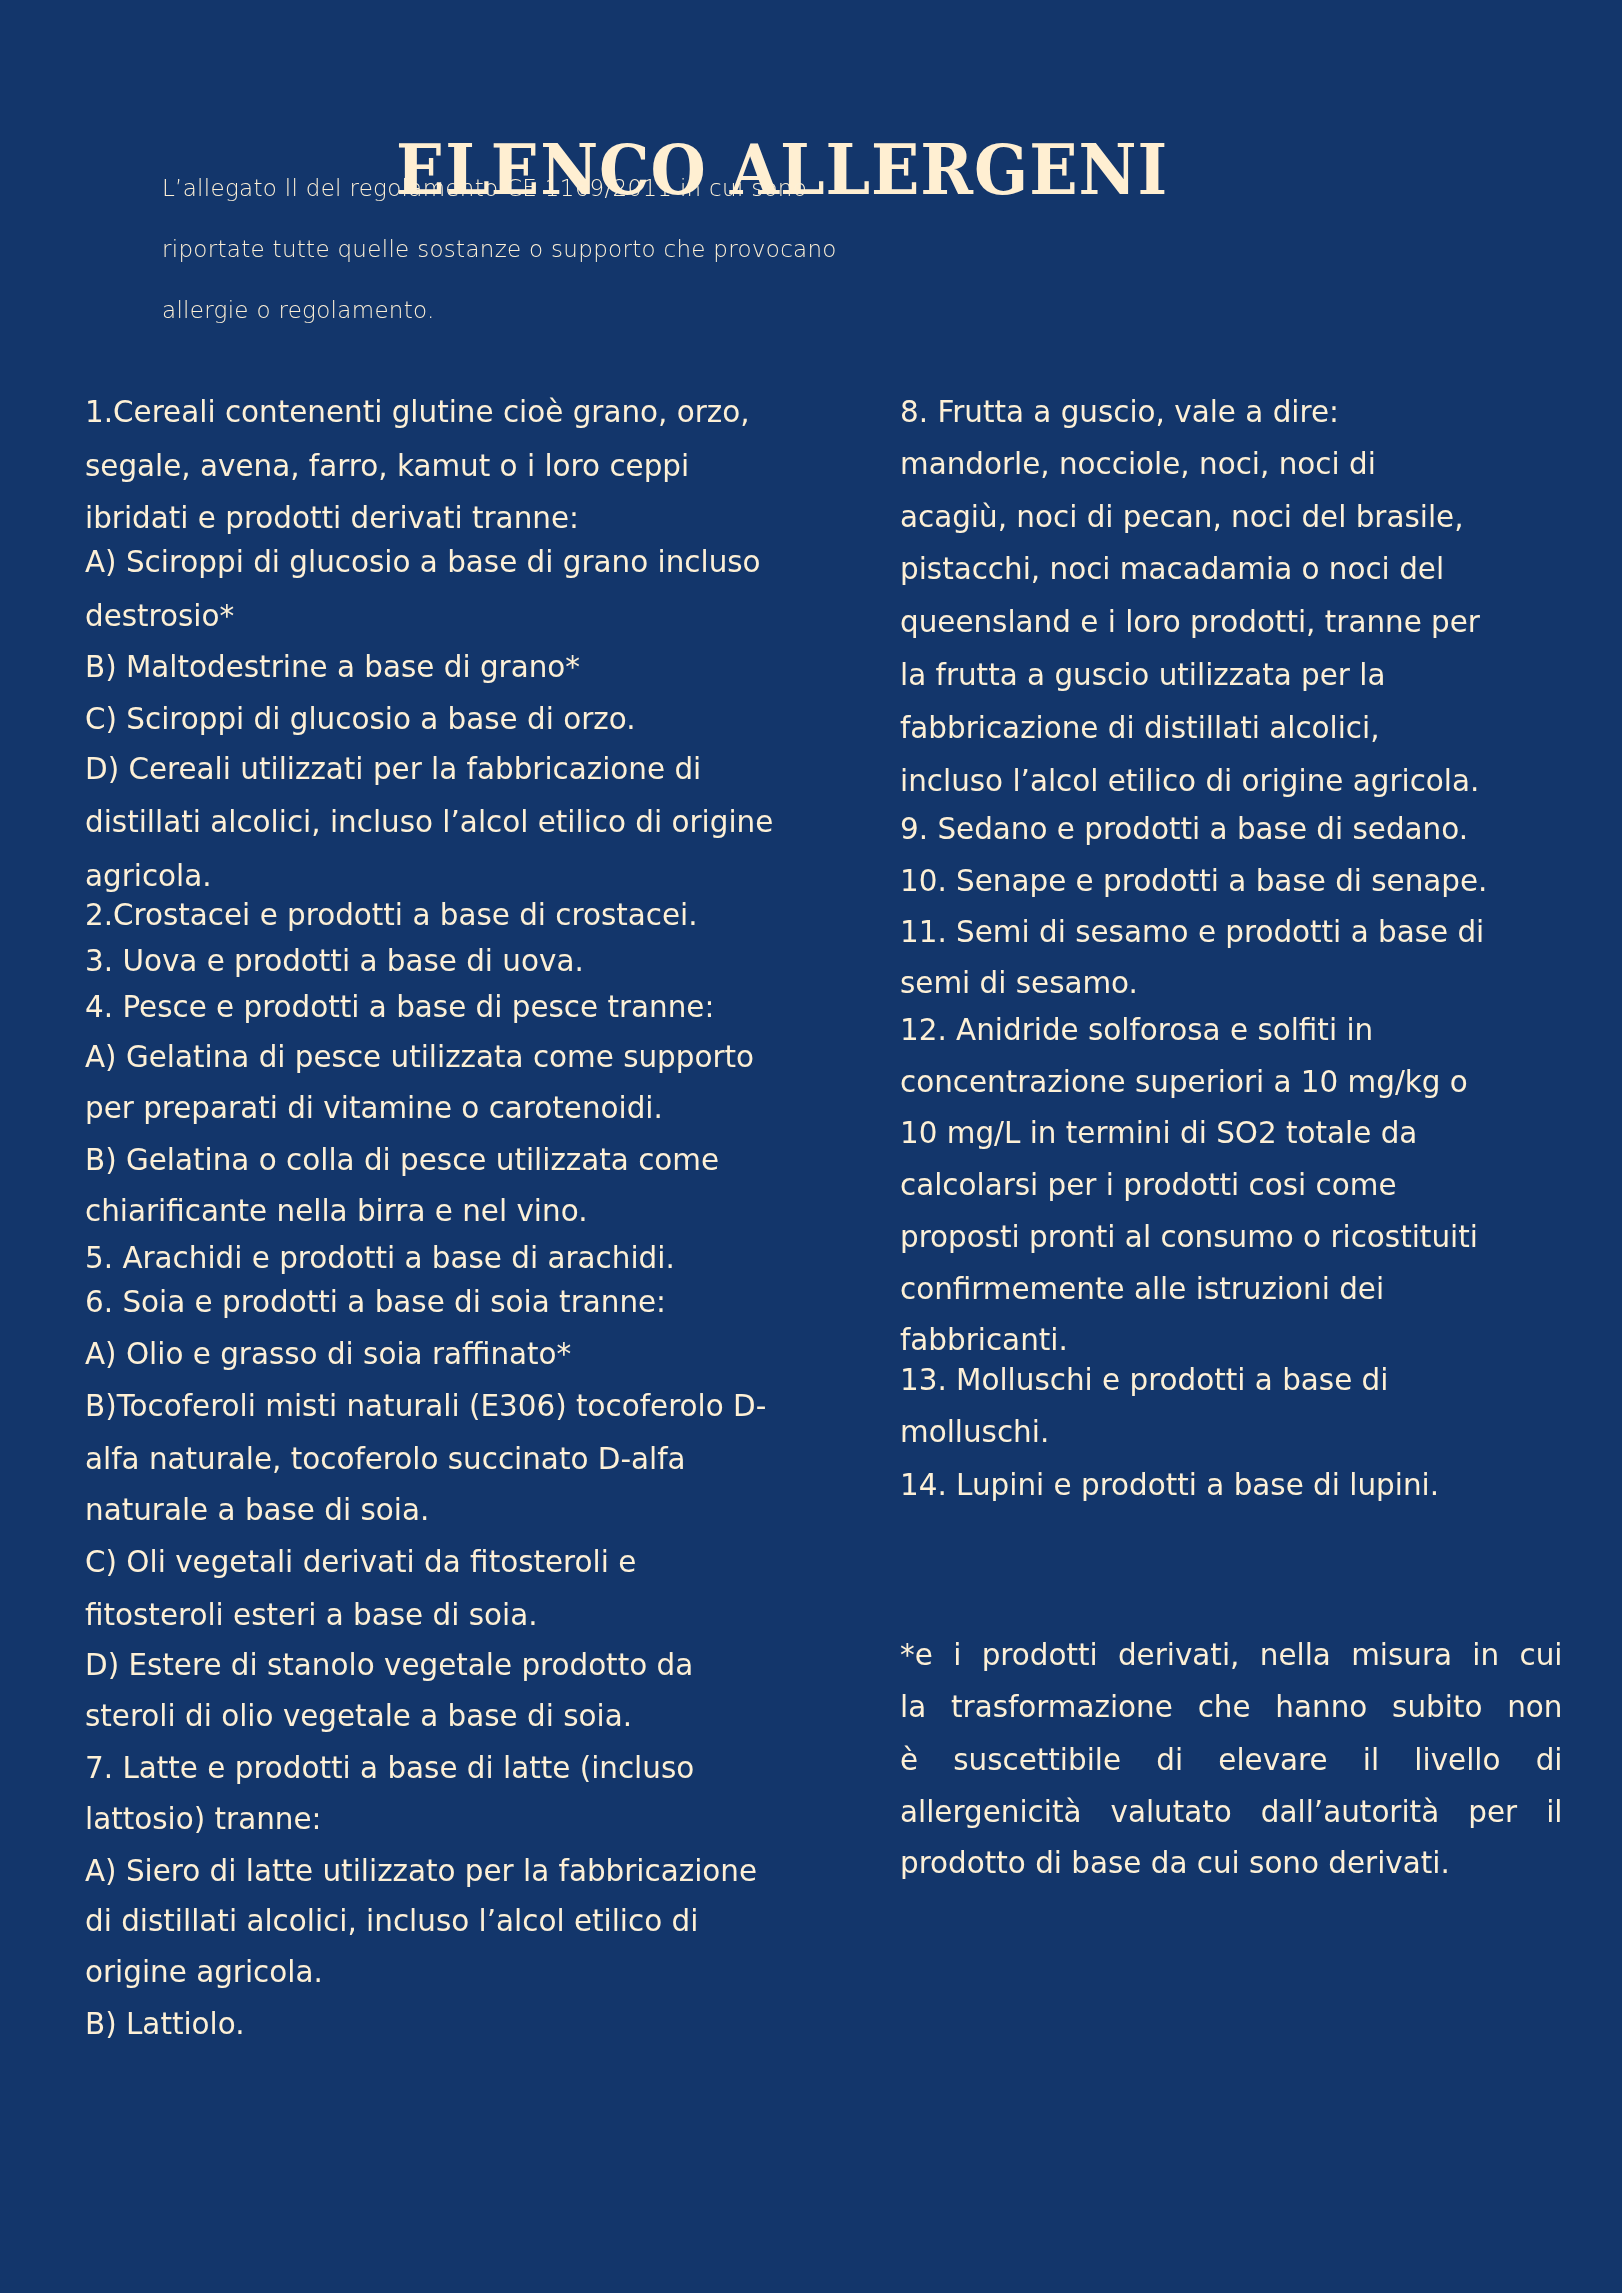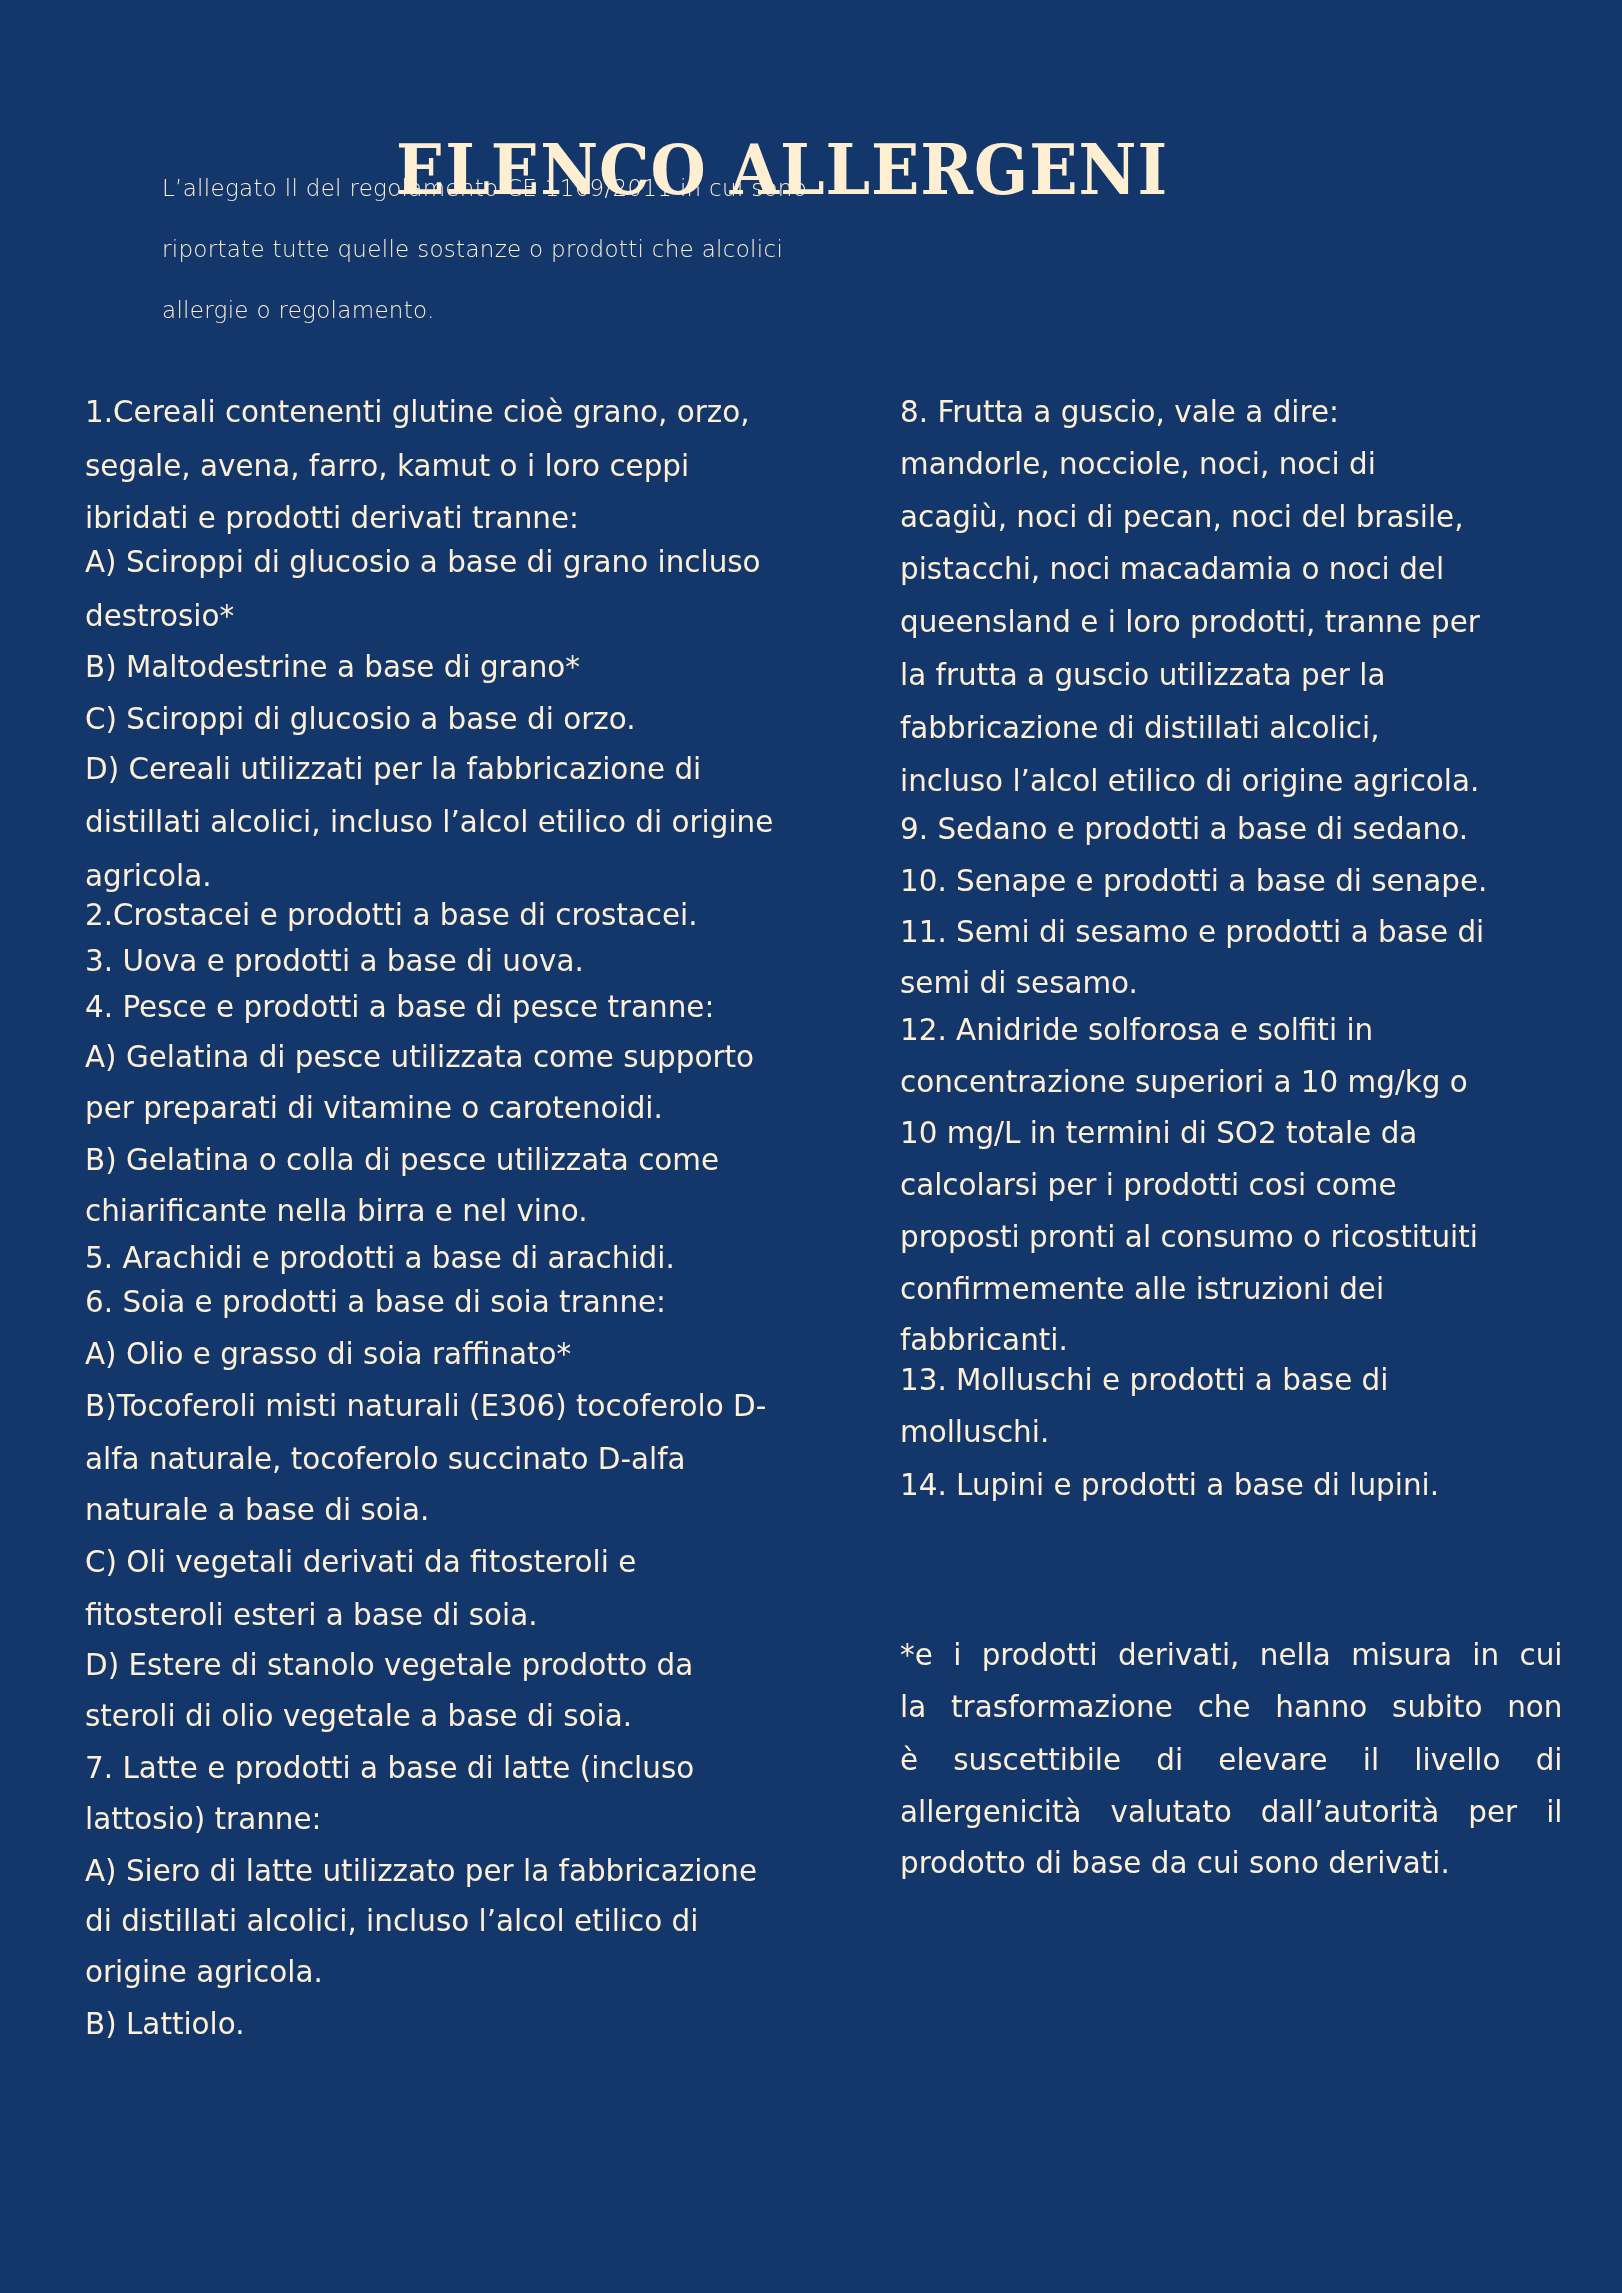--- a/index.html
+++ b/index.html
@@ -40,21 +40,21 @@
   .note .ln { width:676px; white-space:nowrap; }
   .justify { text-align:justify; text-align-last:justify; display:block; }
 </style>
 </head>
 <body>
 
 <h1 class="title">ELENCO ALLERGENI</h1>
 
 <div class="intro">
   <div class="ln" style="top:167px">L’allegato ll del regolamento CE 1169/2011 in cui sono</div>
-  <div class="ln" style="top:228px">riportate tutte quelle sostanze o prodotti che alcolici</div>
+  <div class="ln" style="top:228px">riportate tutte quelle sostanze o supporto che provocano</div>
   <div class="ln" style="top:289px">allergie o regolamento.</div>
 </div>
 
 <div class="col left">
   <div class="ln" style="top:392px">1.Cereali contenenti glutine cioè grano, orzo,</div>
   <div class="ln" style="top:446px">segale, avena, farro, kamut o i loro ceppi</div>
   <div class="ln" style="top:498px">ibridati e prodotti derivati tranne:</div>
   <div class="ln" style="top:542px">A) Sciroppi di glucosio a base di grano incluso</div>
   <div class="ln" style="top:596px">destrosio*</div>
   <div class="ln" style="top:647px">B) Maltodestrine a base di grano*</div>

